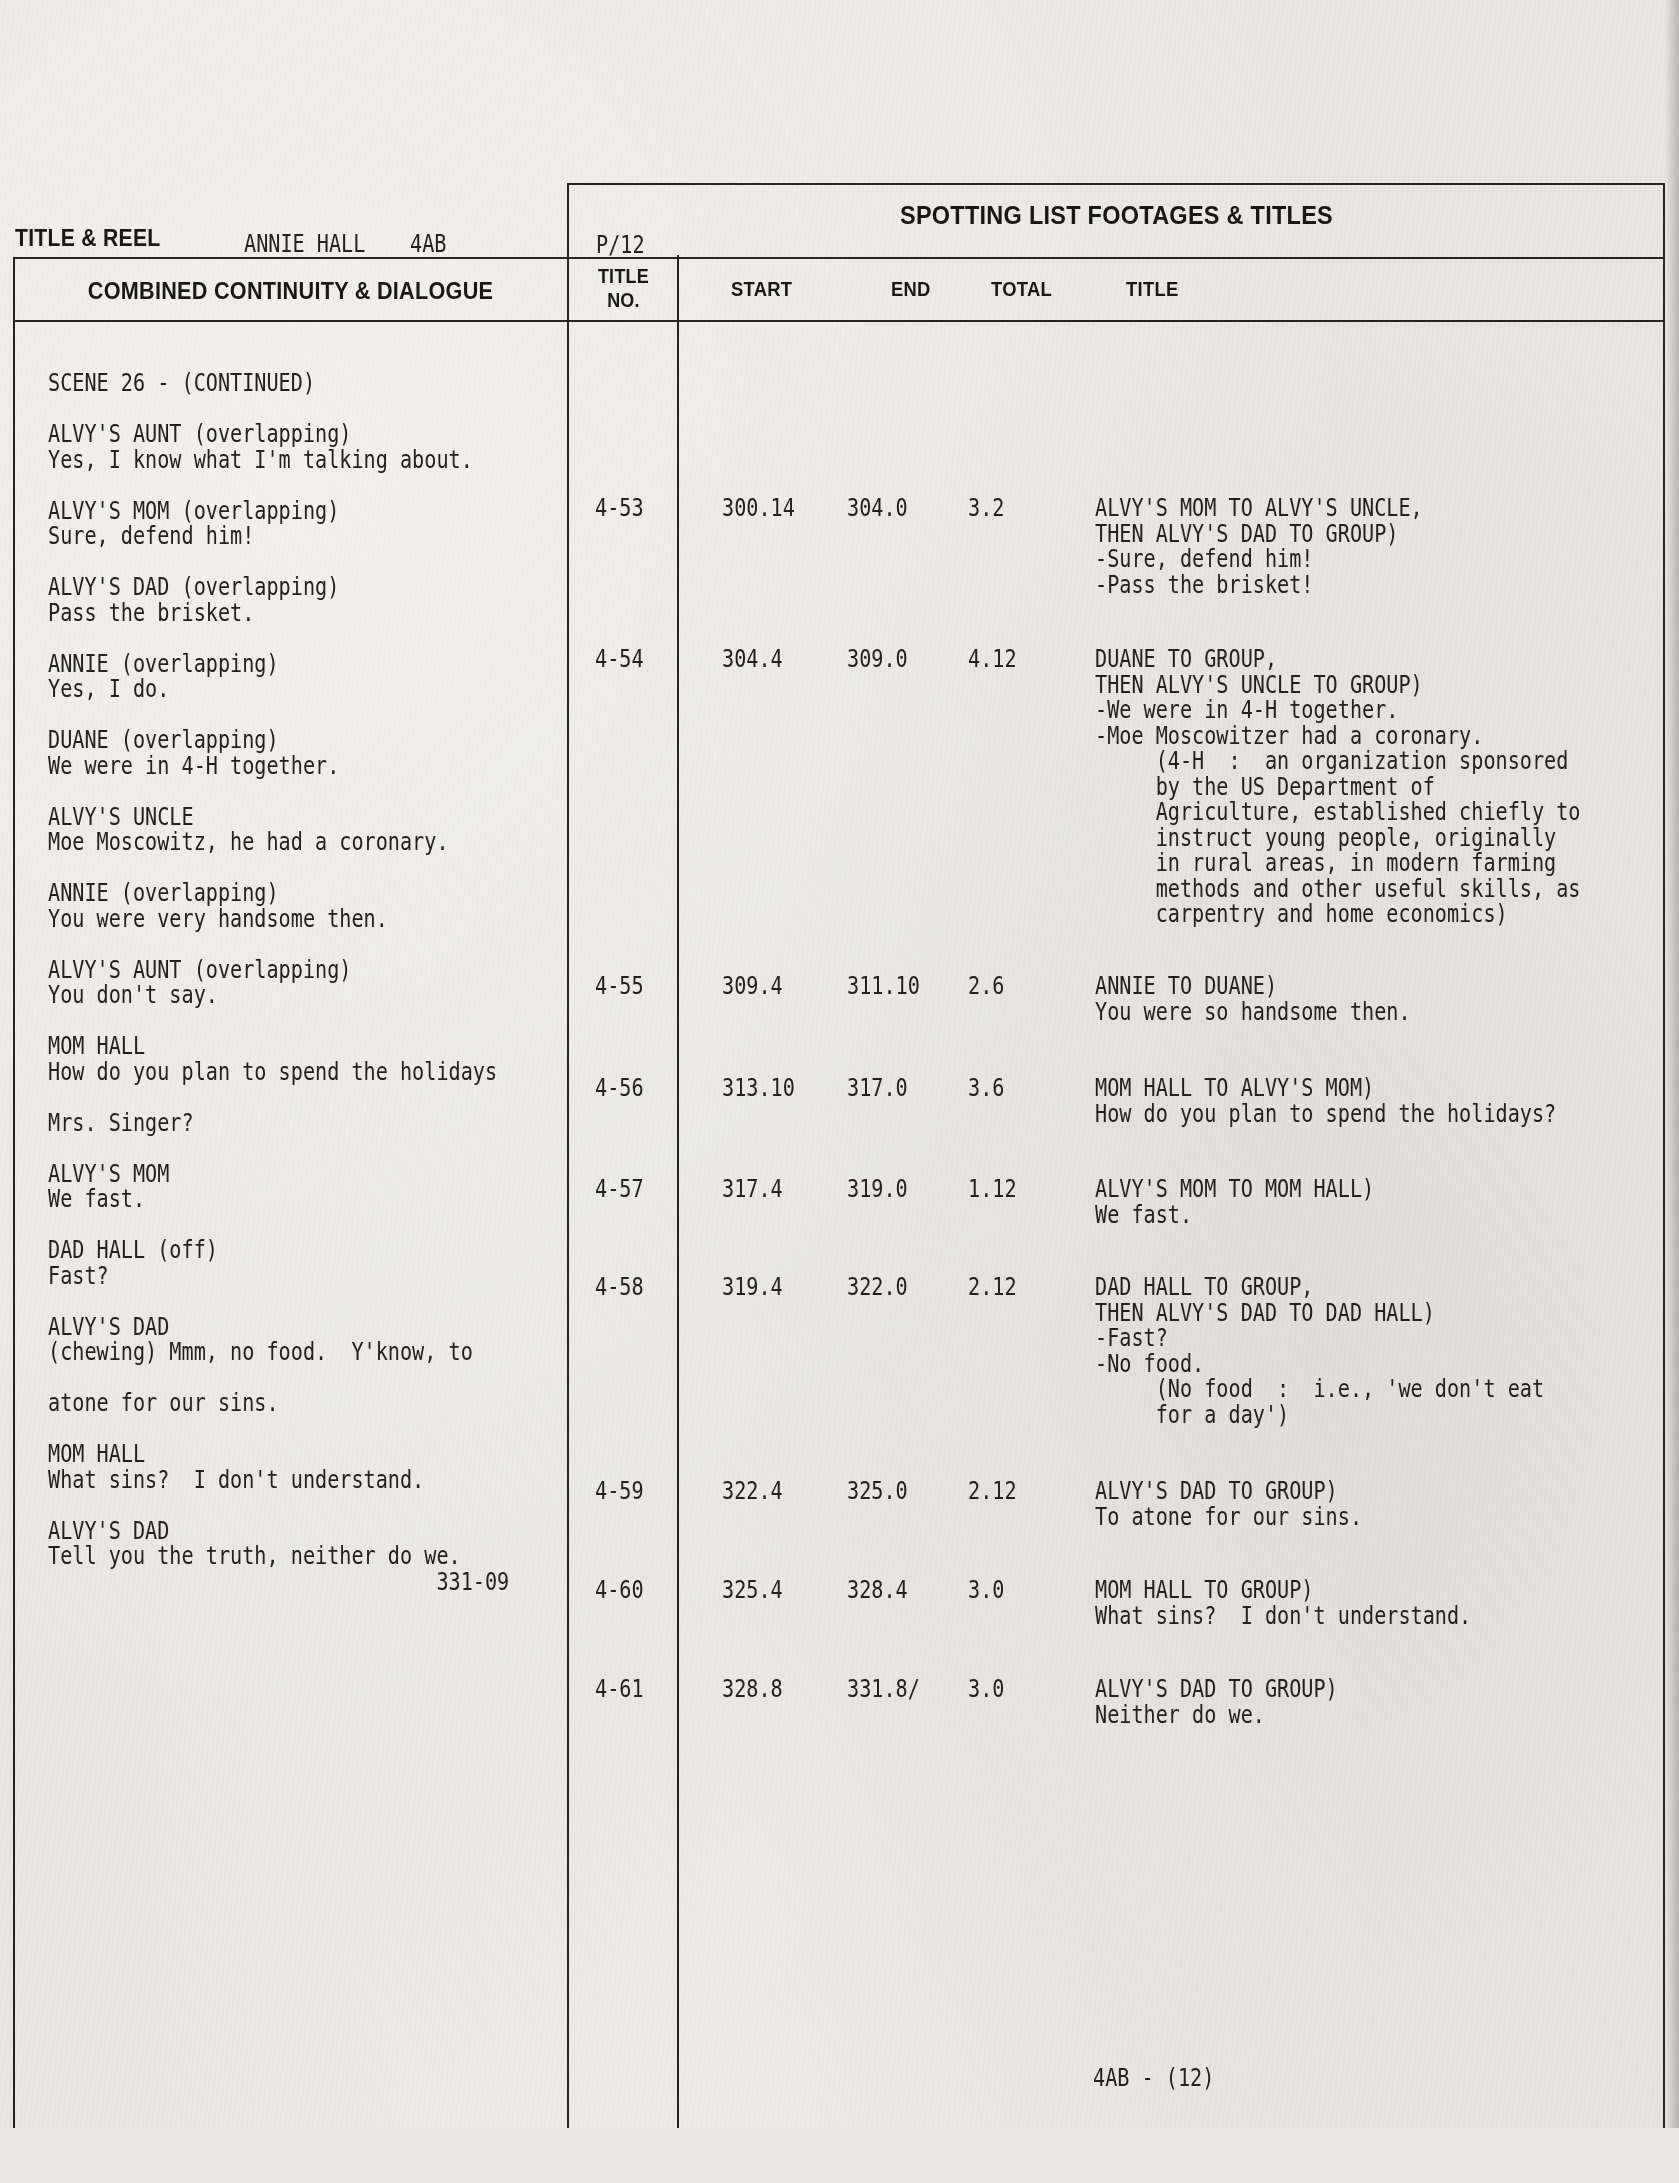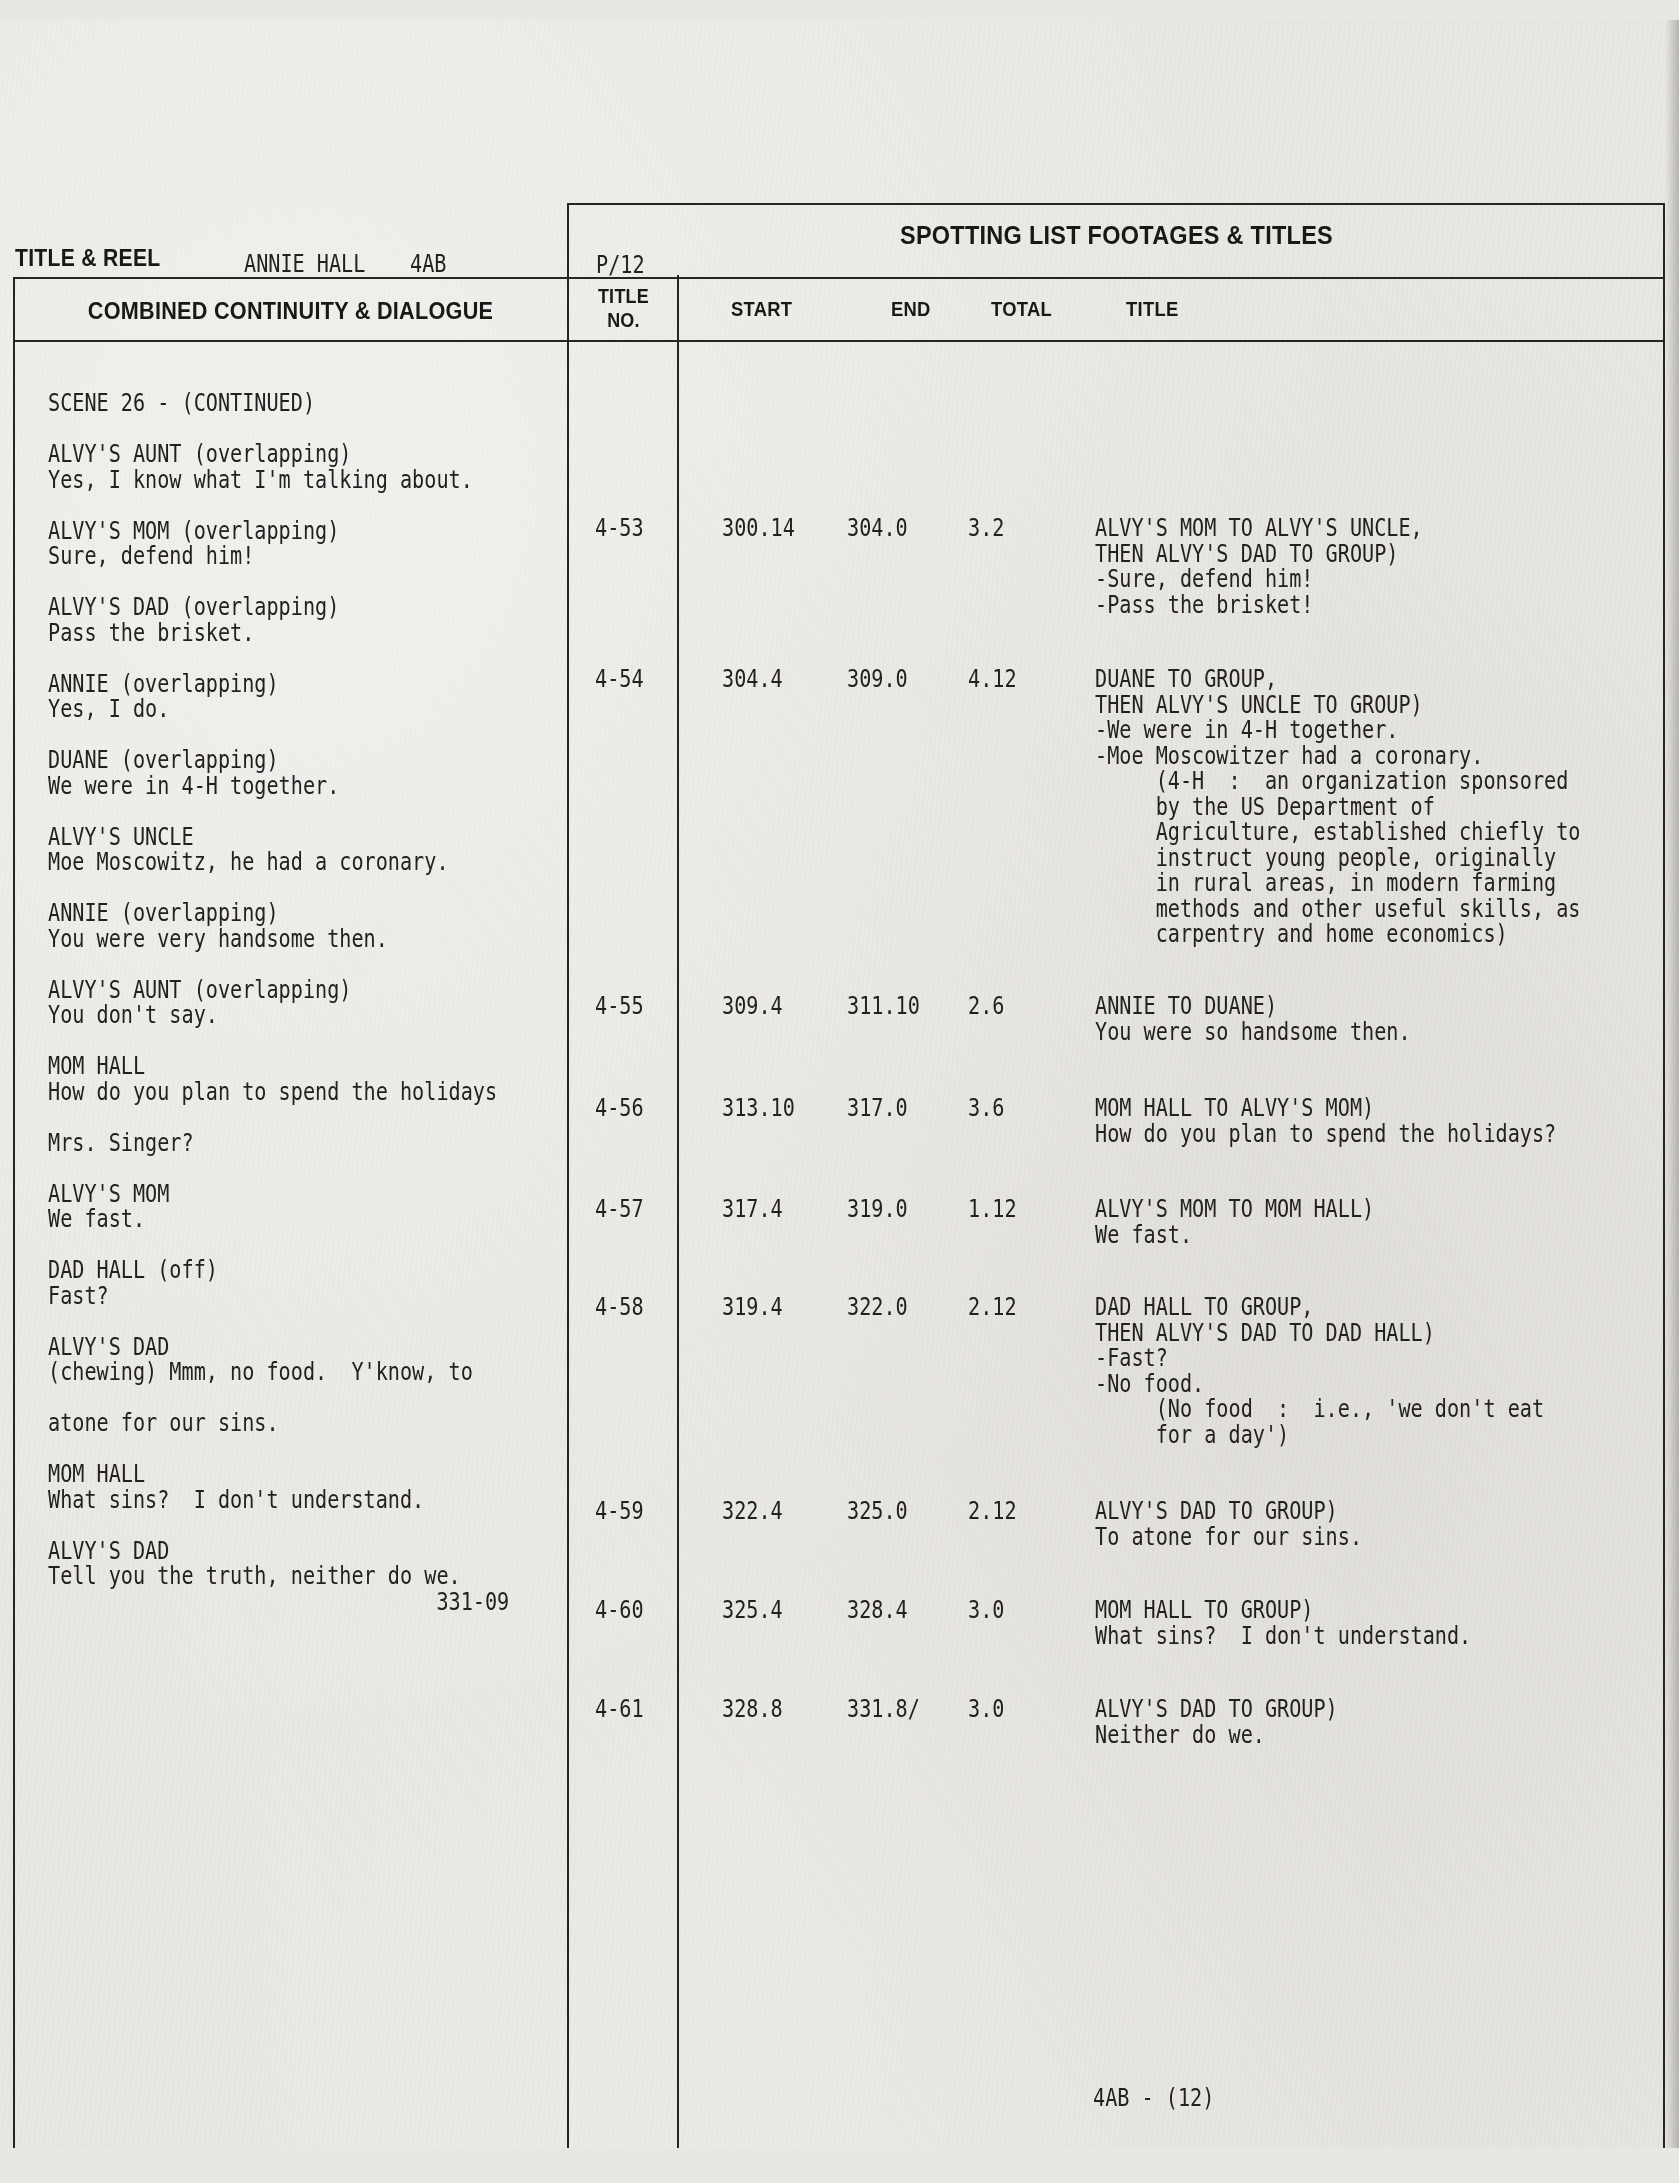--- a/index.html
+++ b/index.html
@@ -10,21 +10,20 @@
   }
   html,body{margin:0;padding:0;background:var(--paper);}
   #paper{
     position:relative;width:1680px;height:2128px;overflow:hidden;
     background-color:var(--paper);
     background-image:
       radial-gradient(ellipse at 18% 22%, rgba(255,255,255,.40), transparent 55%),
       radial-gradient(ellipse at 75% 65%, rgba(110,106,98,.07), transparent 60%),
       radial-gradient(ellipse at 45% 88%, rgba(255,255,255,.25), transparent 50%),
       repeating-linear-gradient(97deg, rgba(0,0,0,.014) 0 2px, rgba(255,255,255,.018) 2px 4.7px);
-    margin-top: 20px;
   }
   .edge-shadow{
     position:absolute;top:0;right:0;width:14.8px;height:100%;
     background:linear-gradient(to right, rgba(70,67,62,0), rgba(70,67,62,.32));
   }
   
   .tw{
     position:absolute;
     font-family:"DejaVu Sans Mono",monospace;
     font-size:24px;line-height:25.5px;

